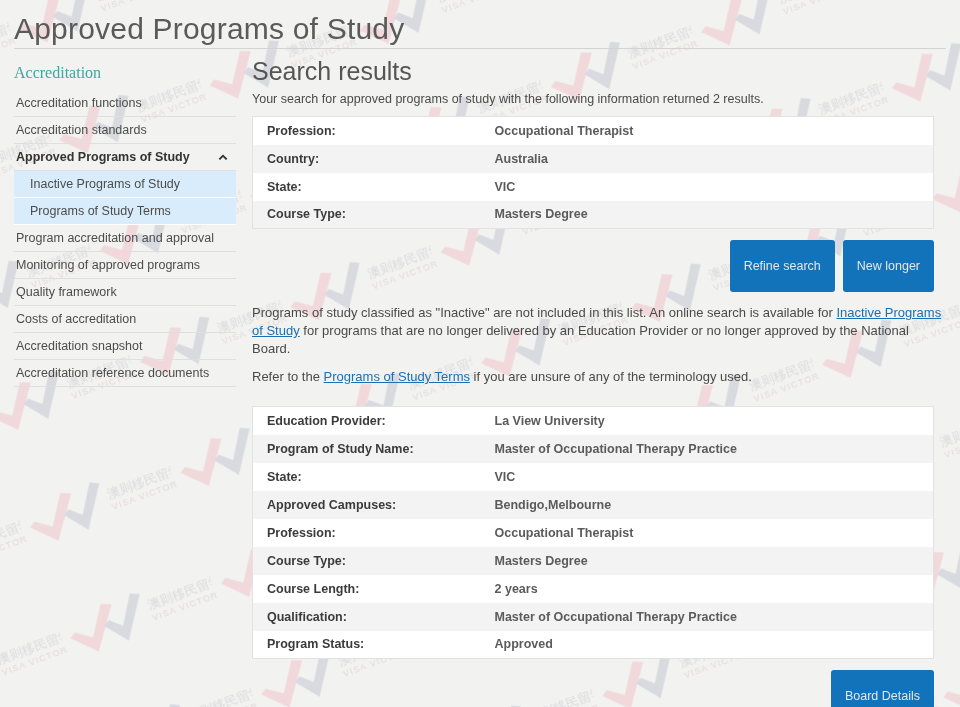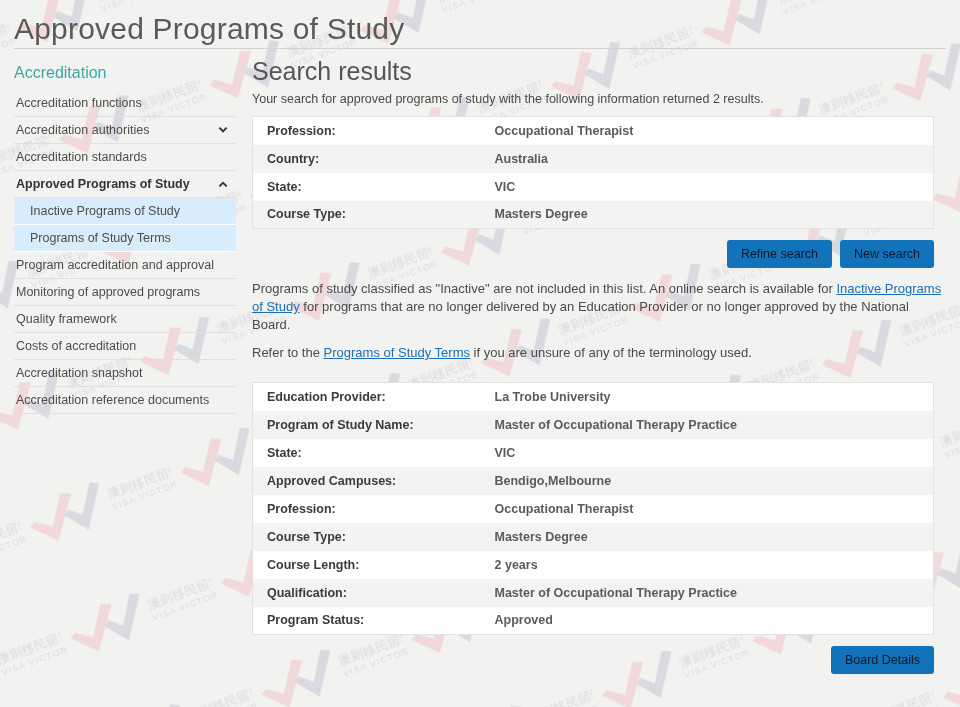--- a/index.html
+++ b/index.html
@@ -61,20 +61,21 @@
     width: 236px;
     flex: 0 0 236px;
     padding-left: 14px;
   }
   .sidebar-heading {
     font-size: 16px;
     color: #3aa8a0;
     padding: 4px 0 8px 0;
     margin: 0;
     font-weight: 400;
+    font-family: Liberation Serif, serif;
   }
   .nav-item {
     position: relative;
     font-size: 12.5px;
     color: #4c4c4c;
     padding: 6px 22px 6px 2px;
     border-bottom: 1px solid #dfdfdf;
     line-height: 14px;
     cursor: pointer;
     white-space: nowrap;
@@ -146,25 +147,25 @@
   
   .btn-row {
     display: flex;
     justify-content: flex-end;
     gap: 8px;
     width: 682px;
     margin-top: 11px;
   }
   .btn {
     background: #1373ba;
-    color: #0f172a;
+    color: #e5e5e5;
     border: none;
     font-family: "Liberation Sans", sans-serif;
     font-size: 12.5px;
-    padding: 7px 14px;
+    padding: 19px 14px;
     border-radius: 3px;
     cursor: pointer;
     line-height: 14px;
     white-space: nowrap;
   }
 
   
   .note {
     font-size: 13px;
     color: #4a4a4a;
@@ -208,23 +209,20 @@
     <h1 class="page-title">Approved Programs of Study</h1>
   </div>
   <div class="header-rule"></div>
 
   <div class="layout">
 
     <nav class="sidebar">
       <h2 class="sidebar-heading">Accreditation</h2>
       <div id="nav-list">
           <div class="nav-item"><span>Accreditation functions</span></div>
-          <div class="nav-item"><span>Accreditation authorities</span><svg class="chev" viewBox="0 0 16 16">
-              <path d="M3 6 L8 11 L13 6 L11.4 4.6 L8 8 L4.6 4.6 Z" fill="#333"></path>
-            </svg></div>
           <div class="nav-item"><span>Accreditation standards</span></div>
           <div class="nav-item bold"><span>Approved Programs of Study</span><svg class="chev" viewBox="0 0 16 16">
               <path d="M3 10 L8 5 L13 10 L11.4 11.4 L8 8 L4.6 11.4 Z" fill="#333"></path>
             </svg></div>
           <div class="nav-item sub"><span>Inactive Programs of Study</span></div>
           <div class="nav-item sub"><span>Programs of Study Terms</span></div>
           <div class="nav-item"><span>Program accreditation and approval</span></div>
           <div class="nav-item"><span>Monitoring of approved programs</span></div>
           <div class="nav-item"><span>Quality framework</span></div>
           <div class="nav-item"><span>Costs of accreditation</span></div>
@@ -254,38 +252,38 @@
             </tr>
             <tr>
               <td class="k">Course Type:</td>
               <td class="v">Masters Degree</td>
             </tr>
           </tbody>
       </table>
 
       <div class="btn-row">
         <button class="btn">Refine search</button>
-        <button class="btn">New search</button>
+        <button class="btn">New longer</button>
       </div>
 
       <p class="note">
         <span>Programs of study classified as "Inactive" are not included in this list. An online search is available for </span><a class="link">Inactive Programs of Study</a><span> for programs that are no longer delivered by an Education Provider or no longer approved by the National Board.</span>
       </p>
 
       <p class="note">
         <span>Refer to the </span><a class="link">Programs of Study Terms</a><span> if you are unsure of any of the terminology used.</span>
       </p>
 
       <div class="spacer-20"></div>
 
       <table class="info-table">
         <tbody id="result-body">
             <tr>
               <td class="k">Education Provider:</td>
-              <td class="v">La Trobe University</td>
+              <td class="v">La View University</td>
             </tr>
             <tr>
               <td class="k">Program of Study Name:</td>
               <td class="v">Master of Occupational Therapy Practice</td>
             </tr>
             <tr>
               <td class="k">State:</td>
               <td class="v">VIC</td>
             </tr>
             <tr>

